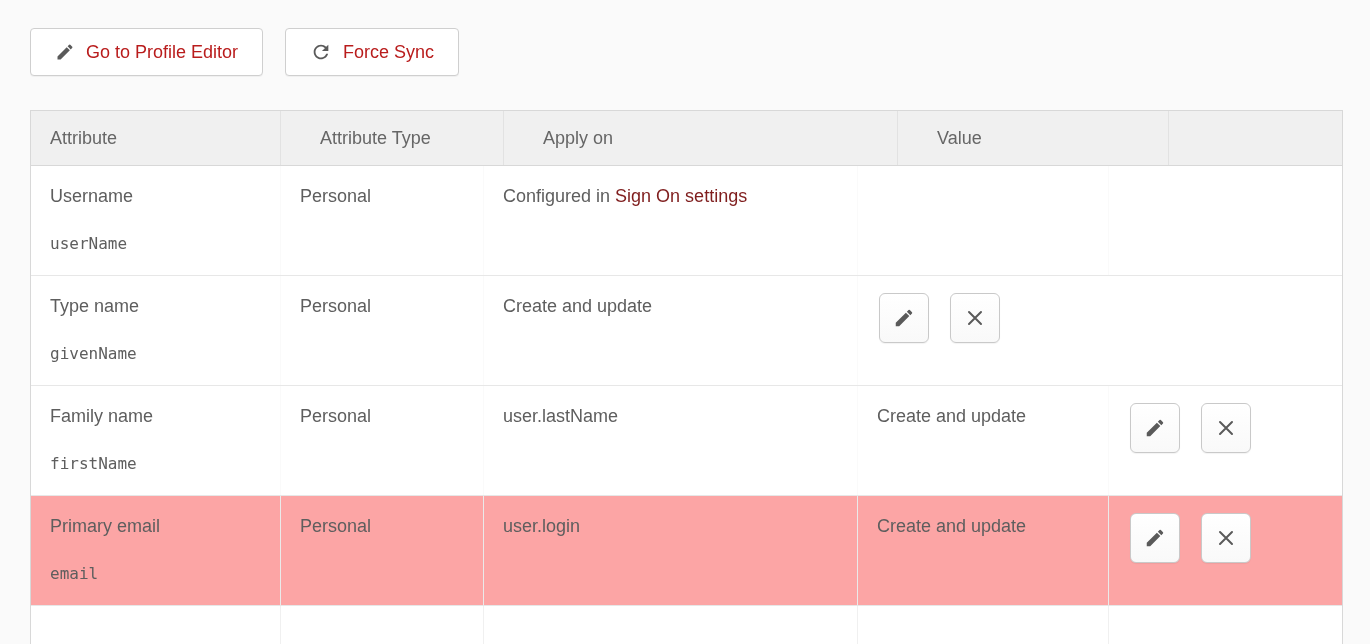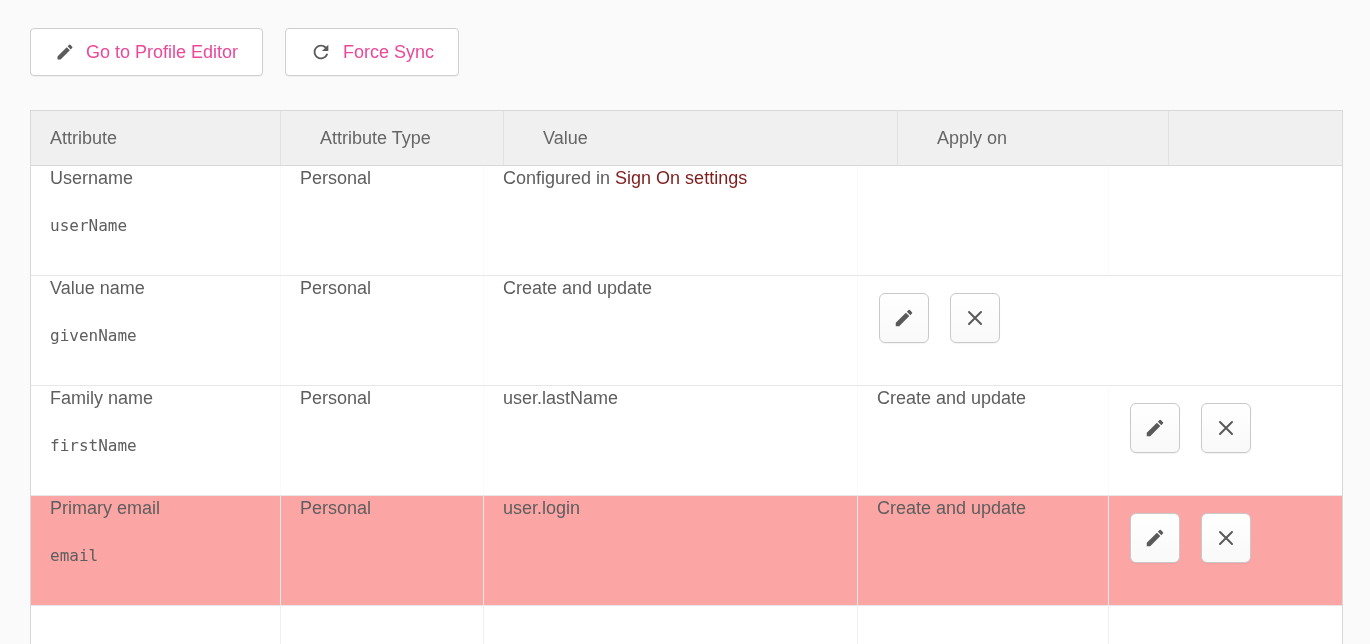--- a/index.html
+++ b/index.html
@@ -29,21 +29,21 @@
     display: inline-flex;
     align-items: center;
     gap: 11px;
     height: 48px;
     padding: 0 24px;
     background: #ffffff;
     border: 1px solid #cfcfcf;
     border-radius: 4px;
     font-family: "Liberation Sans", sans-serif;
     font-size: 18px;
-    color: #ec4899;
+    color: #b91c1c;
     cursor: pointer;
     box-shadow: 0 1px 0 rgba(0,0,0,0.04);
   }
   .btn svg { flex: 0 0 auto; }
   
   .table-wrap {
     position: absolute;
     left: 30px;
     top: 110px;
     width: 1311px;
@@ -71,21 +71,21 @@
   .th:last-child { border-right: none; }
   .trow {
     height: 109px;
     border-bottom: 1px solid #e7e7e7;
     background: #ffffff;
   }
   .trow.hovered { background: #fca5a5; }
   .trow.hovered .td { border-right: 1px solid #eaeaea; }
   .trow.hovered .td:last-child { border-right: none; }
   .td {
-    padding: 1px 19px 0 19px;
+    padding: 19px 19px 0 19px;
     font-size: 18px;
     color: #5e5e5e;
     line-height: 23px;
     border-right: 1px solid rgba(0,0,0,0.02);
   }
   .td:last-child { border-right: none; }
   .attr-label { display: block; }
   .attr-name {
     display: block;
     margin-top: 24px;
@@ -146,39 +146,39 @@
       </span>
       <span>Force Sync</span>
     </button>
   </div>
 
   <div class="table-wrap">
 
     <div class="grid-row thead">
       <div class="th">Attribute</div>
       <div class="th">Attribute Type</div>
+      <div class="th">Apply on</div>
       <div class="th">Value</div>
-      <div class="th">Apply on</div>
       <div class="th"></div>
     </div>
 
     <div class="grid-row trow">
       <div class="td">
         <span class="attr-label">Username</span>
         <span class="attr-name">userName</span>
       </div>
       <div class="td">Personal</div>
       <div class="td"><span>Configured in </span><a class="cell-link">Sign On settings</a></div>
       <div class="td"></div>
       <div class="td"></div>
     </div>
 
     <div class="grid-row trow">
       <div class="td">
-        <span class="attr-label">Value name</span>
+        <span class="attr-label">Type name</span>
         <span class="attr-name">givenName</span>
       </div>
       <div class="td">Personal</div>
       <div class="td">Create and update</div>
       <div class="td actions-cell">
         <button class="icon-btn">
           <span style="display:flex;">
             <svg width="22" height="22" viewBox="0 0 24 24" fill="#5a5a5a">
                 <path d="M3 17.25V21h3.75L17.81 9.94l-3.75-3.75L3 17.25zM20.71 7.04c.39-.39.39-1.02 0-1.41l-2.34-2.34a1 1 0 0 0-1.41 0l-1.83 1.83 3.75 3.75 1.83-1.83z"></path>
               </svg>

